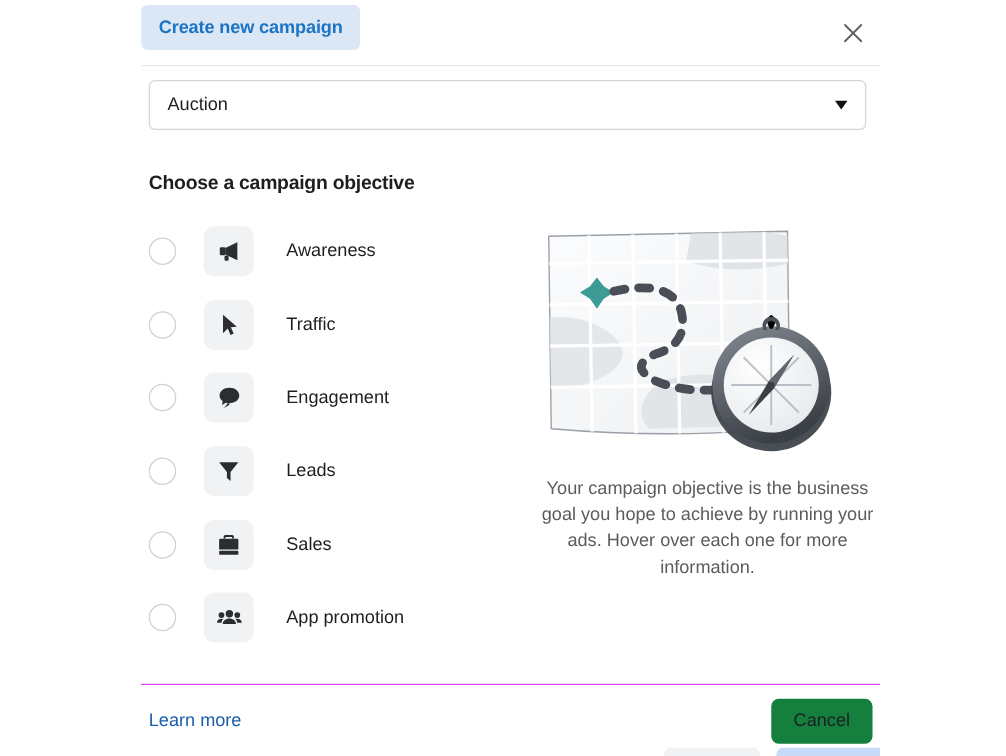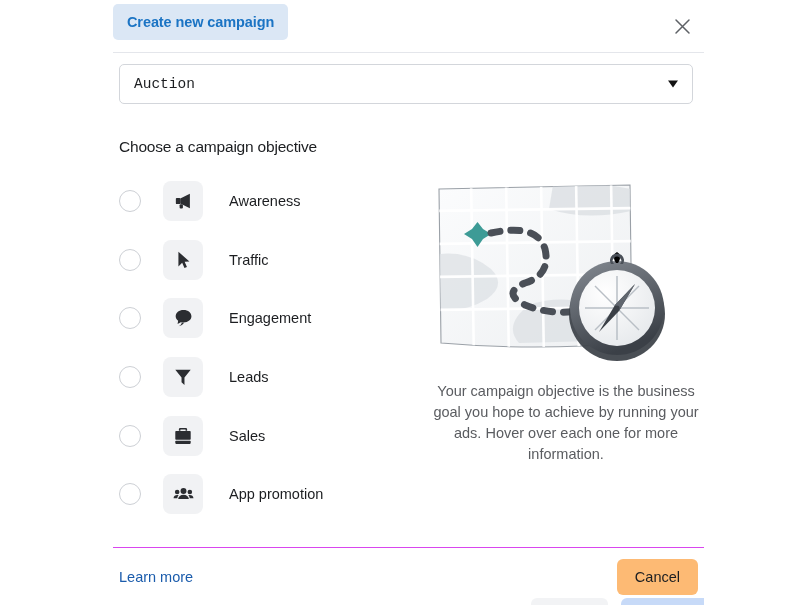--- a/index.html
+++ b/index.html
@@ -70,21 +70,20 @@
     position: relative;
     margin: 11px 0 0 6px;
     width: 572px;
     height: 38px;
     border: 1px solid #d3d6db;
     border-radius: 5px;
     background: #fff;
     display: flex;
     align-items: center;
     cursor: pointer;
-    font-family: Liberation Mono, monospace;
   }
   .select-value {
     padding-left: 14px;
     font-size: 14.5px;
     color: #1c1e21;
   }
   .select-caret {
     position: absolute;
     right: 14px;
     top: 50%;
@@ -92,21 +91,21 @@
     width: 0;
     height: 0;
     border-left: 5.5px solid transparent;
     border-right: 5.5px solid transparent;
     border-top: 7px solid #121212;
   }
 
   .section-title {
     margin: 34px 0 0 6px;
     font-size: 15.5px;
-    font-weight: normal;
+    font-weight: bold;
     color: #1c1e21;
     letter-spacing: -0.2px;
   }
 
   .content-row {
     display: flex;
     margin-top: 16px;
   }
 
   
@@ -202,21 +201,21 @@
     border: none;
     border-radius: 6px;
     font-size: 14.5px;
     font-family: "Liberation Sans", sans-serif;
     display: flex;
     align-items: center;
     justify-content: center;
     cursor: pointer;
   }
   .btn-cancel {
-    background: #fdba74;
+    background: #15803d;
     color: #1c1e21;
   }
   .btn-continue {
     background: #8ab2f0;
     color: #e8eefb;
     cursor: default;
   }
 
   
   .ghost-row {

